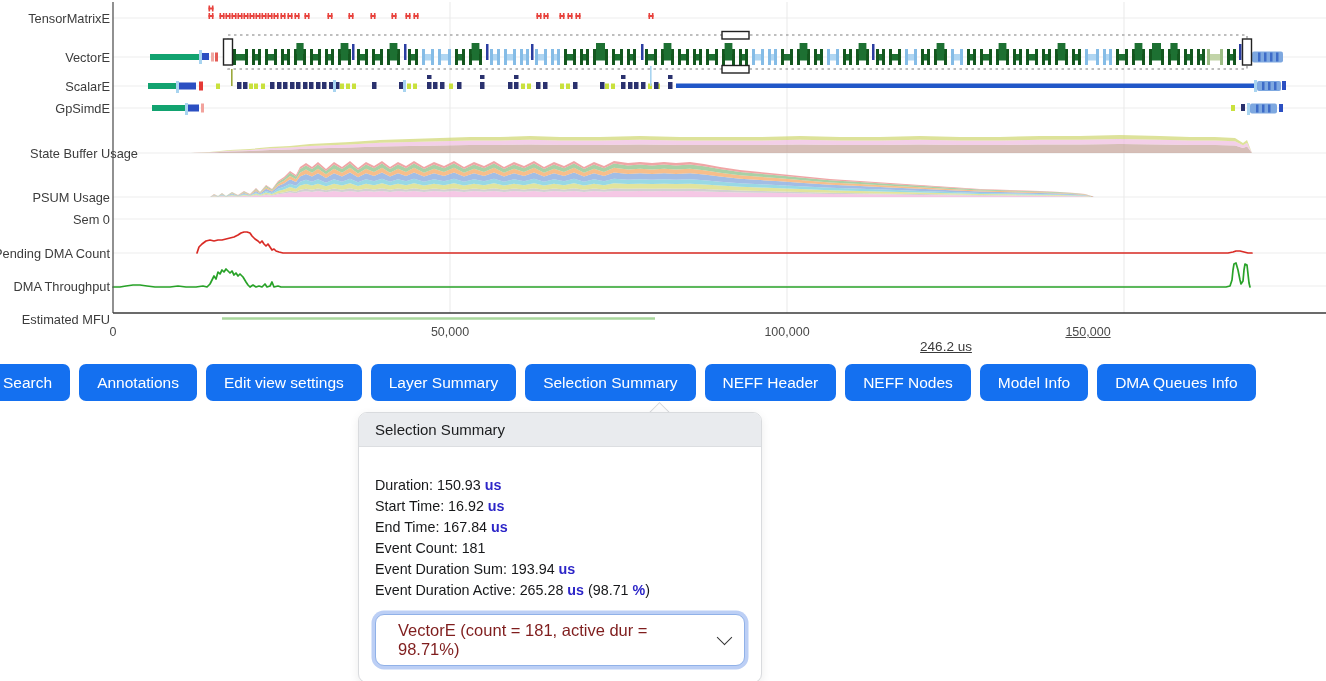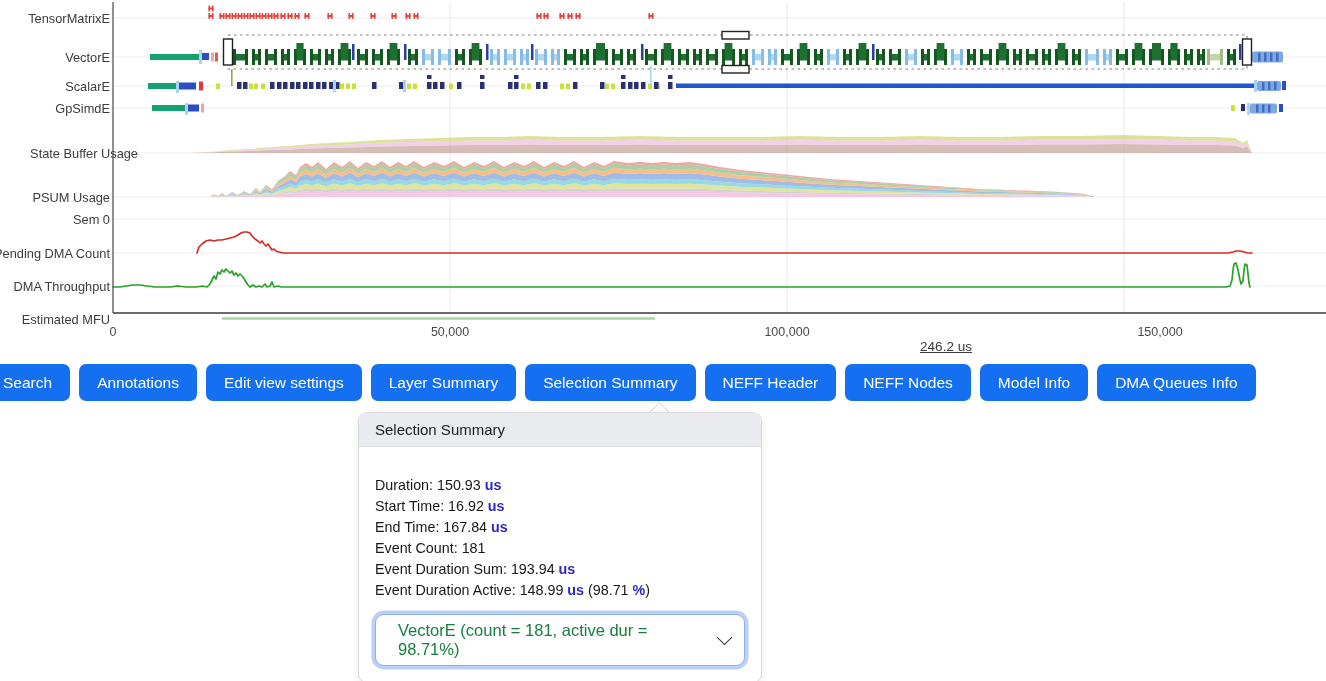--- a/index.html
+++ b/index.html
@@ -17,21 +17,21 @@
                border:1px solid #d5d7da;transform:rotate(45deg);z-index:1;}
   #popup{position:absolute;left:358px;top:412px;width:402px;background:#fff;border:1px solid #d9dbde;
          border-radius:9px;box-shadow:0 3px 10px rgba(0,0,0,.08);z-index:2;}
   .popup-header{background:#e9ebee;border-bottom:1px solid #dcdee1;border-radius:8px 8px 0 0;
                 padding:8px 16px;font-size:15px;color:#1b1c1e;}
   .popup-body{padding:28px 16px 16px;}
   .pline{font-size:14.3px;color:#17181a;line-height:21px;}
   .unit{font-weight:bold;color:#2d26c8;}
   .dropdown{margin-top:13px;height:50px;border:1px solid #90b1e8;border-radius:9px;
             box-shadow:0 0 0 3.5px #bccff5;display:flex;align-items:center;
-            padding:0 14px 0 22px;font-size:16.5px;color:#15803d;background:#fff;cursor:pointer;}
+            padding:0 14px 0 22px;font-size:16.5px;color:#7f1d1d;background:#fff;cursor:pointer;}
   .chev{width:10px;height:10px;border-right:1.8px solid #333;border-bottom:1.8px solid #333;
         transform:rotate(45deg);margin-left:8px;margin-top:-6px;flex:0 0 auto;}
 </style>
 </head>
 <body>
 
 <div id="chart">
   <svg id="csvg" width="1326" height="358">
       <line x1="113" x2="1326" y1="18" y2="18" stroke="#ededed" stroke-width="1"></line>
       <line x1="113" x2="1326" y1="57" y2="57" stroke="#ededed" stroke-width="1"></line>
@@ -480,21 +480,21 @@
       <div class="row-label" style="right: 1216px; top: 197px;">PSUM Usage</div>
       <div class="row-label" style="right: 1216px; top: 219px;">Sem 0</div>
       <div class="row-label" style="right: 1216px; top: 253px;">Pending DMA Count</div>
       <div class="row-label" style="right: 1216px; top: 286px;">DMA Throughput</div>
       <div class="row-label" style="right: 1216px; top: 319px;">Estimated MFU</div>
     </div>
   <div id="tick-labels">
       <div class="tick-label" style="left: 113px;">0</div>
       <div class="tick-label" style="left: 450px;">50,000</div>
       <div class="tick-label" style="left: 787px;">100,000</div>
-      <div class="tick-label" style="left: 1160px;">150,000</div>
+      <div class="tick-label" style="left: 1088px; text-decoration: underline;">150,000</div>
     </div>
   <div class="axis-title" style="left: 946px; text-decoration: underline;">246.2 us</div>
 </div>
 
 <div id="toolbar">
     <button class="tb-btn">Search</button>
     <button class="tb-btn">Annotations</button>
     <button class="tb-btn">Edit view settings</button>
     <button class="tb-btn">Layer Summary</button>
     <button class="tb-btn">Selection Summary</button>
@@ -507,20 +507,20 @@
 <div id="popup-arrow"></div>
 <div id="popup">
   <div class="popup-header">Selection Summary</div>
   <div class="popup-body">
     <div id="popup-lines">
         <div class="pline"><span>Duration: 150.93 </span><span class="unit">us</span></div>
         <div class="pline"><span>Start Time: 16.92 </span><span class="unit">us</span></div>
         <div class="pline"><span>End Time: 167.84 </span><span class="unit">us</span></div>
         <div class="pline"><span>Event Count: 181</span></div>
         <div class="pline"><span>Event Duration Sum: 193.94 </span><span class="unit">us</span></div>
-        <div class="pline"><span>Event Duration Active: 148.99 </span><span class="unit">us</span><span> (98.71 </span><span class="unit">%</span><span>)</span></div>
+        <div class="pline"><span>Event Duration Active: 265.28 </span><span class="unit">us</span><span> (98.71 </span><span class="unit">%</span><span>)</span></div>
       </div>
     <div class="dropdown">
       <span>VectorE (count = 181, active dur = 98.71%)</span>
       <span class="chev"></span>
     </div>
   </div>
 </div>
 
 </body></html>

